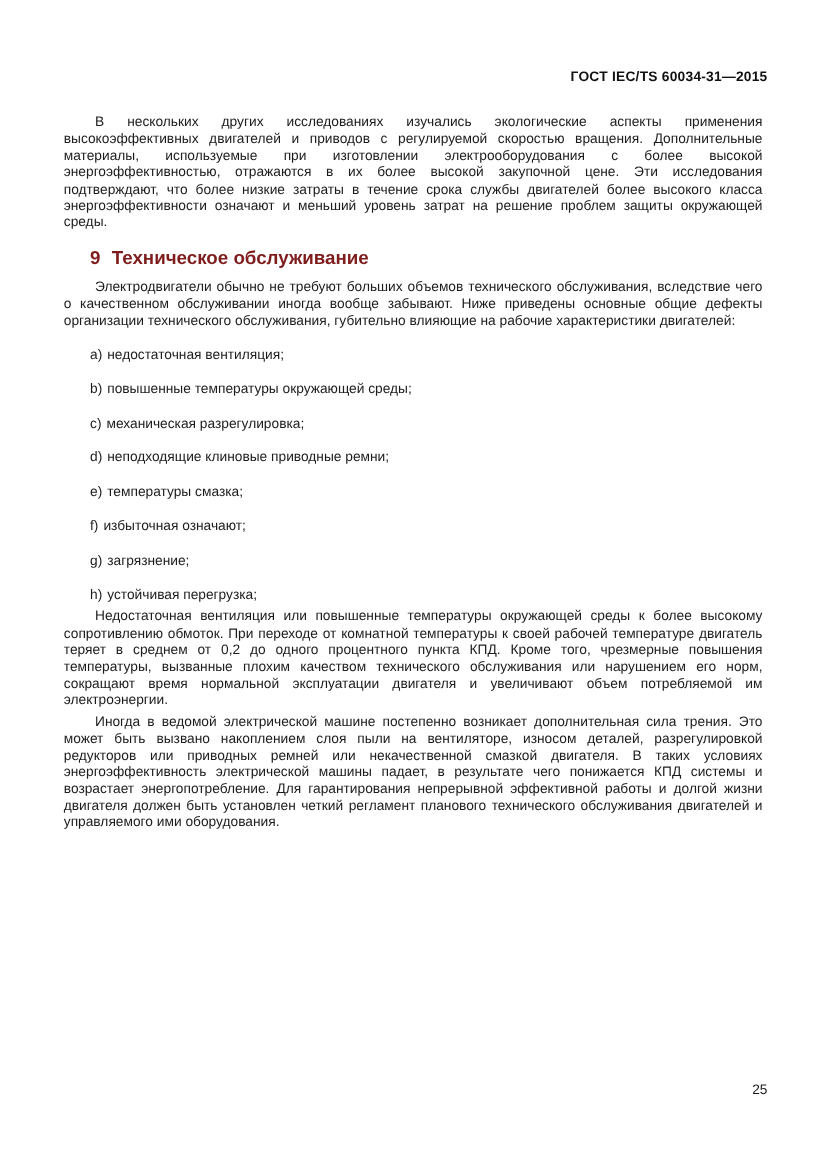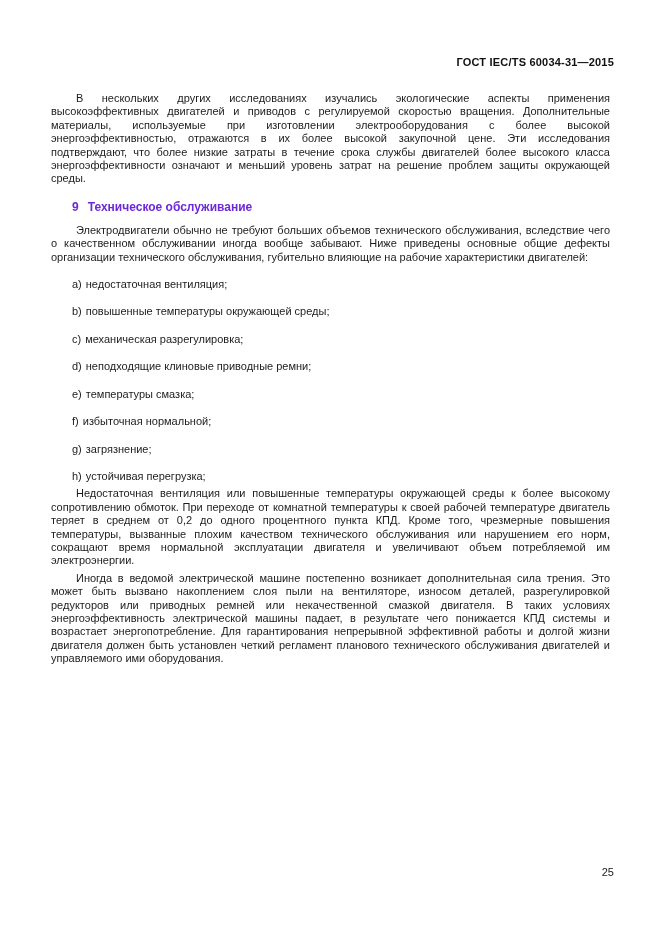--- a/index.html
+++ b/index.html
@@ -38,26 +38,26 @@
     font-size: 11px;
     line-height: 13.4px;
     text-align: justify;
     color: #1c1c1c;
   }
   .content p {
     margin: 4px;
     text-indent: 25px;
   }
   .section-heading {
-    font-size: 12px;
+    font-size: 15px;
     line-height: 16px;
     font-weight: bold;
     margin: 13px 0 9px 25px;
     text-align: left;
-    color: #6d28d9;
+    color: #7f1d1d;
   }
   .section-number { margin-right: 9px; }
   .defects {
     list-style: none;
     margin: 0;
     padding: 0;
   }
   .defects li {
     padding-left: 25px;
     text-align: left;
@@ -86,21 +86,21 @@
     <h2 class="section-heading"><span class="section-number">9</span><span>Техническое обслуживание</span></h2>
 
     <p>Электродвигатели обычно не требуют больших объемов технического обслуживания, вследствие чего о качественном обслуживании иногда вообще забывают. Ниже приведены основные общие дефекты организации технического обслуживания, губительно влияющие на рабочие характеристики двигателей:</p>
 
     <ul class="defects">
       <li><span class="defect-label">a)</span><span>недостаточная вентиляция;</span></li>
       <li><span class="defect-label">b)</span><span>повышенные температуры окружающей среды;</span></li>
       <li><span class="defect-label">c)</span><span>механическая разрегулировка;</span></li>
       <li><span class="defect-label">d)</span><span>неподходящие клиновые приводные ремни;</span></li>
       <li><span class="defect-label">e)</span><span>температуры смазка;</span></li>
-      <li><span class="defect-label">f)</span><span>избыточная нормальной;</span></li>
+      <li><span class="defect-label">f)</span><span>избыточная означают;</span></li>
       <li><span class="defect-label">g)</span><span>загрязнение;</span></li>
       <li><span class="defect-label">h)</span><span>устойчивая перегрузка;</span></li>
     </ul>
 
     <p>Недостаточная вентиляция или повышенные температуры окружающей среды к более высокому сопротивлению обмоток. При переходе от комнатной температуры к своей рабочей температуре двигатель теряет в среднем от 0,2 до одного процентного пункта КПД. Кроме того, чрезмерные повышения температуры, вызванные плохим качеством технического обслуживания или нарушением его норм, сокращают время нормальной эксплуатации двигателя и увеличивают объем потребляемой им электроэнергии.</p>
 
     <p>Иногда в ведомой электрической машине постепенно возникает дополнительная сила трения. Это может быть вызвано накоплением слоя пыли на вентиляторе, износом деталей, разрегулировкой редукторов или приводных ремней или некачественной смазкой двигателя. В таких условиях энергоэффективность электрической машины падает, в результате чего понижается КПД системы и возрастает энергопотребление. Для гарантирования непрерывной эффективной работы и долгой жизни двигателя должен быть установлен четкий регламент планового технического обслуживания двигателей и управляемого ими оборудования.</p>
 
   </div>
 

